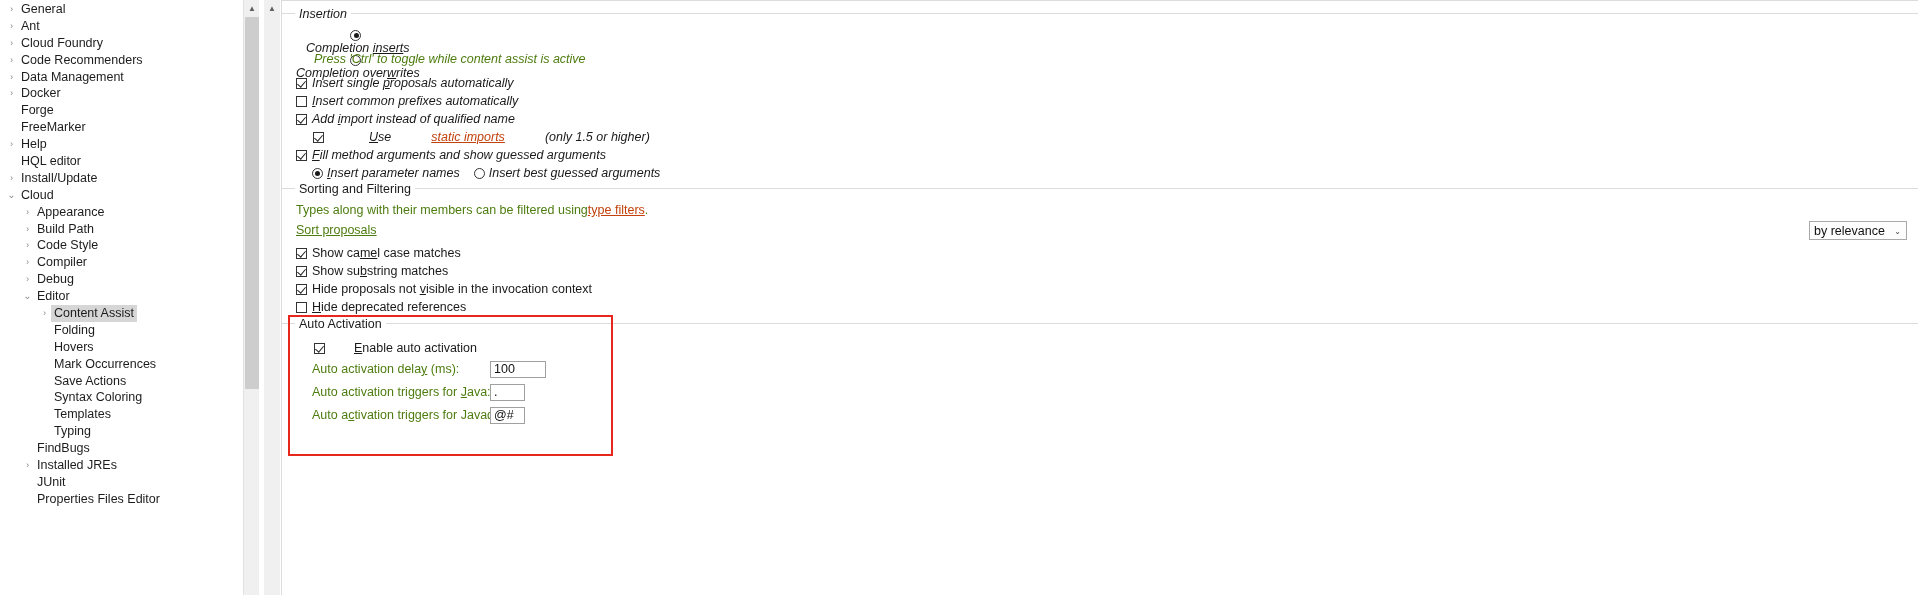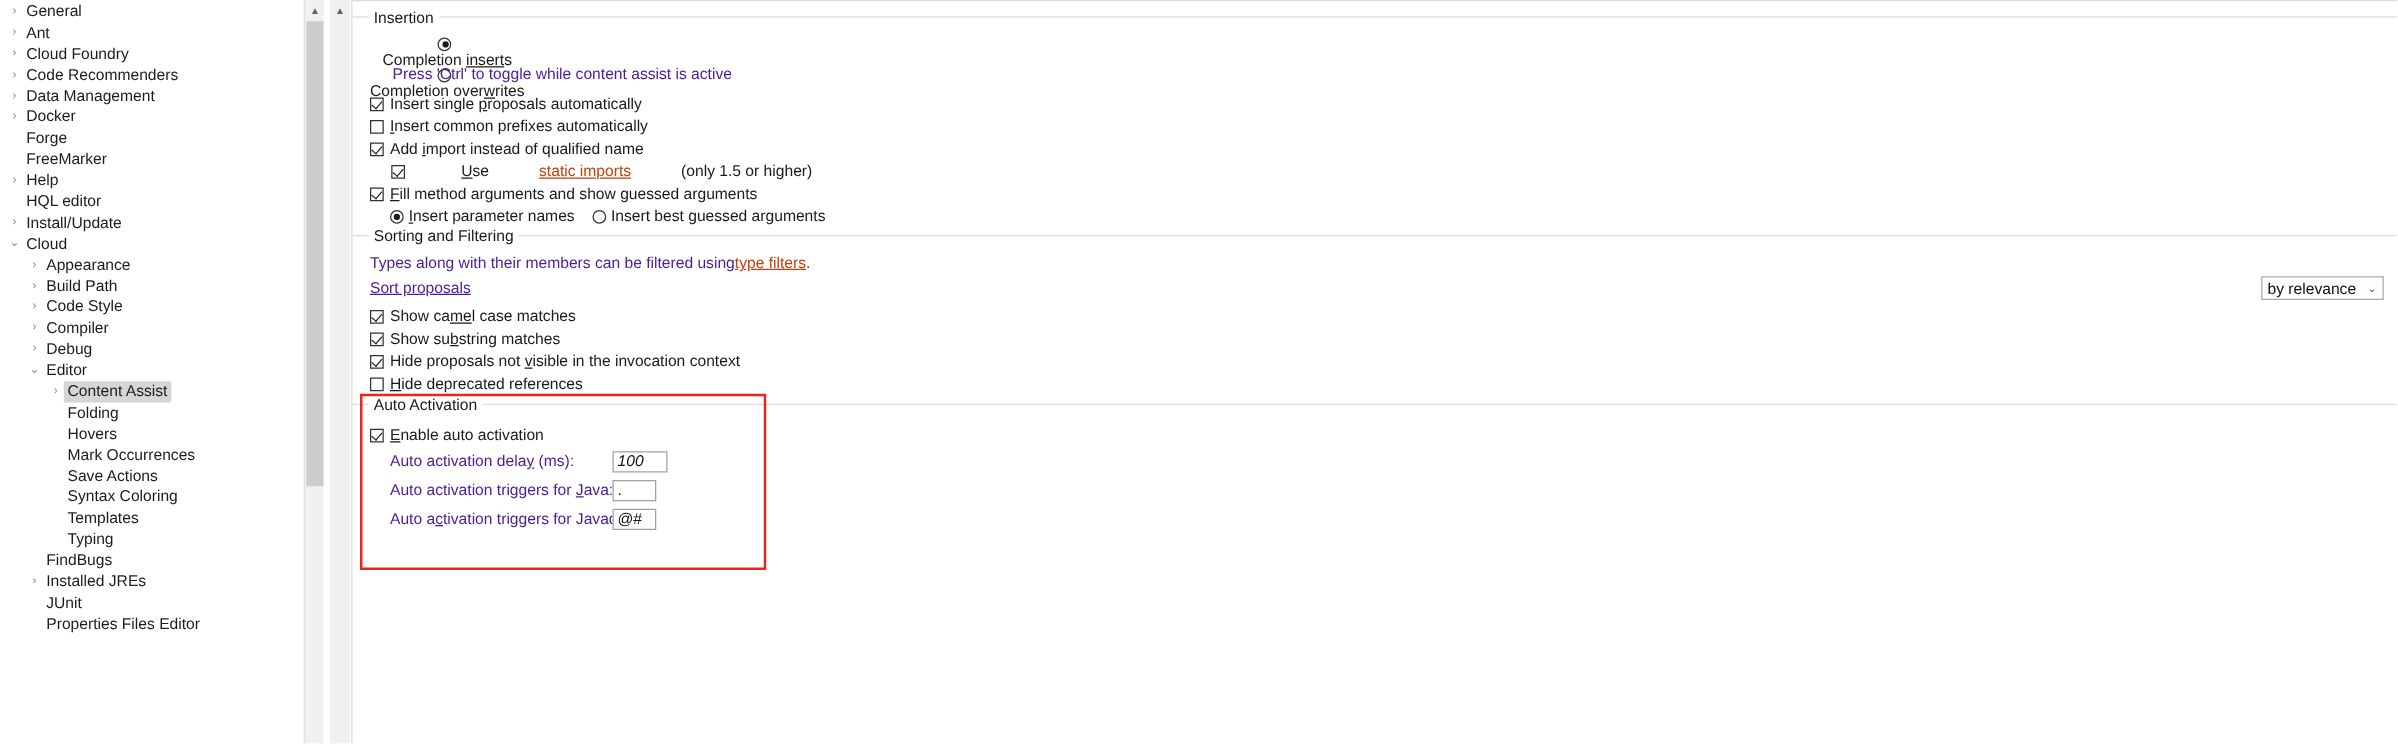--- a/index.html
+++ b/index.html
@@ -141,35 +141,35 @@
   .rb.checked::after {
     content:"";
     position:absolute; left:2.4px; top:2.4px;
     width:5px; height:5px;
     border-radius:50%;
     background:#1a1a1a;
   }
   .ctl-label { font-size:12.5px; color:#1a1a1a; }
   .u { text-decoration:underline; text-underline-offset:1px; }
   .link { color:#c2410c; text-decoration:underline; cursor:pointer; }
-  .static-text { font-size:12.5px; color:#4c1d95; }
+  .static-text { font-size:12.5px; color:#4d7c0f; }
 
   
   .tinput {
     border:1px solid #a0a0a0;
     background:#fff;
     height:17px;
     line-height:15px;
     font-family:"Liberation Sans", sans-serif;
     font-size:12.5px;
     color:#111;
     padding:0 3px;
     outline:none;
   }
-  .tinput.w-delay { width:44px;font-style:italic; }
+  .tinput.w-delay { width:56px; }
   .tinput.w-trig { width:35px; }
 
   
   .combo {
     position:absolute;
     border:1px solid #a9a9a9;
     background:#fdfdfd;
     height:19px;
     width:98px;
     display:flex; align-items:center;
@@ -331,21 +331,21 @@
 
   <div class="right-pane">
 
     <div class="right-scroll-col">
       <div class="sb-arrow">▲</div>
     </div>
 
     <div class="content">
       <div class="top-hr"></div>
 
-      <div class="group" style="position:absolute; left:0; top:5px; right:0; height:178px;">
+      <div class="group" style="position:absolute; left:0; top:5px; right:0; height:178px;font-style:italic;">
         <div class="group-line" style="top:8px;"></div>
         <div class="group-title" style="top:2px; left:13px;">Insertion</div>
 
         <div class="row" style="position:absolute; left:14px; top:25px;flex-direction:column;">
           <span class="rb checked"></span>
           <span class="ctl-label">Completion <span style="text-decoration:underline;text-underline-offset:1px">insert</span>s</span>
           <span style="display:inline-block;width:12px"></span>
           <span class="rb"></span>
           <span class="ctl-label">Completion over<span style="text-decoration:underline;text-underline-offset:1px">w</span>rites</span>
         </div>
@@ -425,21 +425,21 @@
         <div class="row" style="position:absolute; left:14px; top:115px;">
           <span class="cb"></span>
           <span class="ctl-label"><span style="text-decoration:underline;text-underline-offset:1px">H</span>ide deprecated references</span>
         </div>
       </div>
 
       <div class="group" style="position:absolute; left:0; top:318px; right:0; height:130px;">
         <div class="group-line" style="top:5px;"></div>
         <div class="group-title" style="top:-1px; left:13px;">Auto Activation</div>
 
-        <div class="row" style="position:absolute; left:14px; top:21px;">
+        <div class="row" style="position:absolute; left:32px; top:21px;gap:24px;">
           <span class="cb checked"></span>
           <span class="ctl-label"><span style="text-decoration:underline;text-underline-offset:1px">E</span>nable auto activation</span>
         </div>
 
         <div class="row" style="position:absolute; left:30px; top:42px; width:260px;">
           <span class="static-text" style="width:178px; display:inline-block;">Auto activation dela<span style="text-decoration:underline;text-underline-offset:1px">y</span> (ms):</span>
           <input class="tinput w-delay" type="text" value="100" style="">
         </div>
 
         <div class="row" style="position:absolute; left:30px; top:65px; width:260px;">

